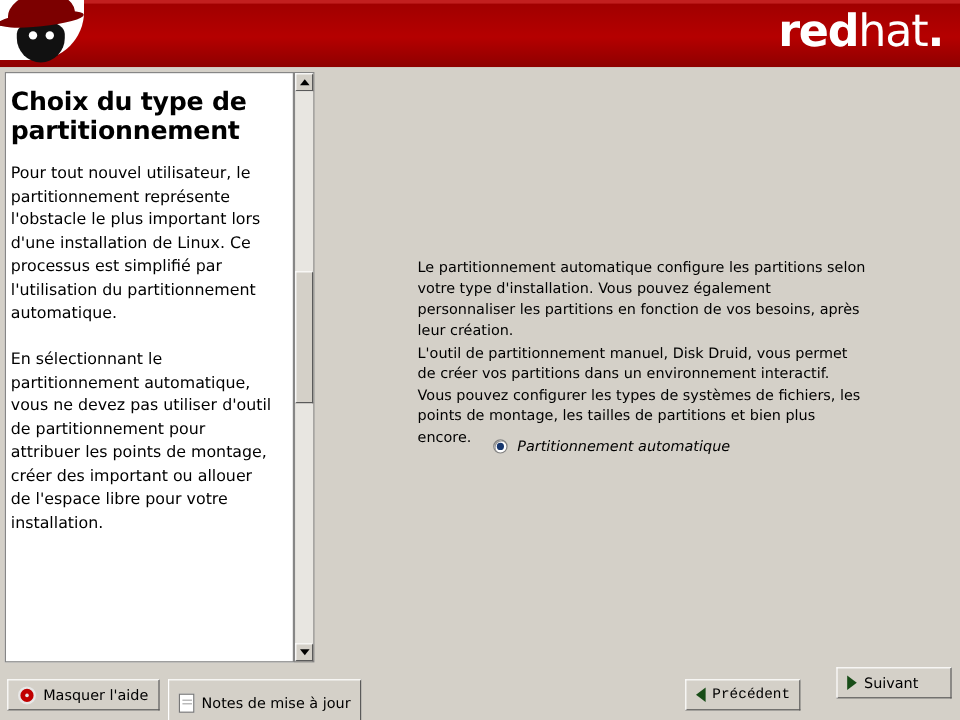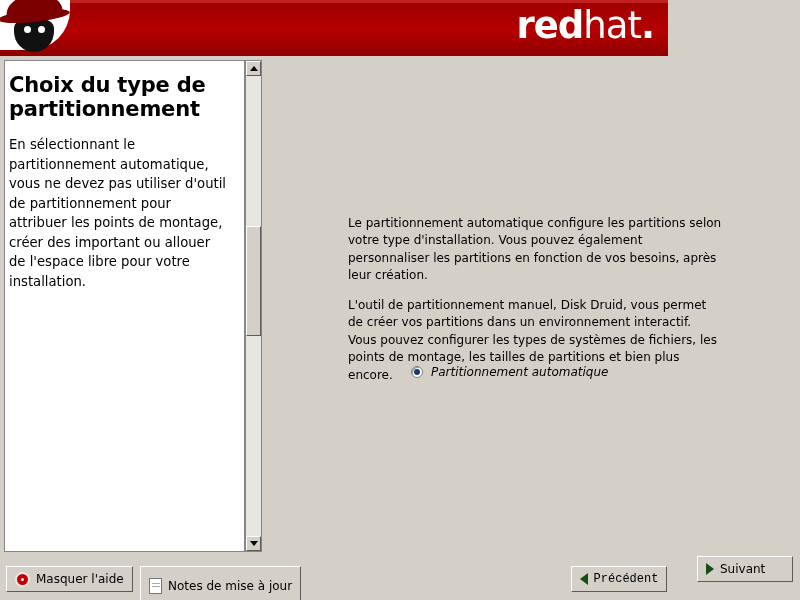--- a/index.html
+++ b/index.html
@@ -18,21 +18,21 @@
   #app {
     position: relative;
     width: 800px;
     height: 600px;
   }
 
   
   .banner {
     position: absolute;
     left: 0; top: 0;
-    width: 668px;
+    width: 800px;
     height: 56px;
     background: #a80000;
     background: linear-gradient(to bottom, #9e0000 0%, #b50000 55%, #8e0000 100%);
     overflow: hidden;
   }
   .banner-shine {
     position: absolute;
     left: 0; top: 0;
     width: 800px;
     height: 3px;
@@ -202,21 +202,21 @@
     height: 492px;
   }
   .main-text {
     position: absolute;
     left: 80px;
     width: 375px;
     font-size: 12px;
     line-height: 1.45;
   }
   .main-text.p1 { top: 155px; }
-  .main-text.p2 { top: 226px; margin-top: 11px; }
+  .main-text.p2 { top: 226px; }
   .radio-group {
     position: absolute;
     left: 143px;
     top: 305px;
   }
   .radio-row {
     display: flex;
     align-items: center;
     margin-bottom: 7px;
     cursor: default;
@@ -341,20 +341,21 @@
     <div class="brand">
       <span class="bold">red</span><span class="light">hat</span><span class="dot">.</span>
     </div>
   </div>
 
   <div class="content">
 
     <div class="help-panel">
       <div class="help-inner">
         <h1 class="help-title">Choix du type de partitionnement</h1>
+        <p class="help-p">Pour tout nouvel utilisateur, le partitionnement représente l'obstacle le plus important lors d'une installation de Linux. Ce processus est simplifié par l'utilisation du partitionnement automatique.</p>
         <p class="help-p">En sélectionnant le partitionnement automatique, vous ne devez pas utiliser d'outil de partitionnement pour attribuer les points de montage, créer des important ou allouer de l'espace libre pour votre installation.</p>
       </div>
     </div>
 
     <div class="scrollbar">
       <div class="sb-btn up">
         <div class="sb-arrow"></div>
       </div>
       <div class="sb-track">
         <div class="sb-thumb"></div>

